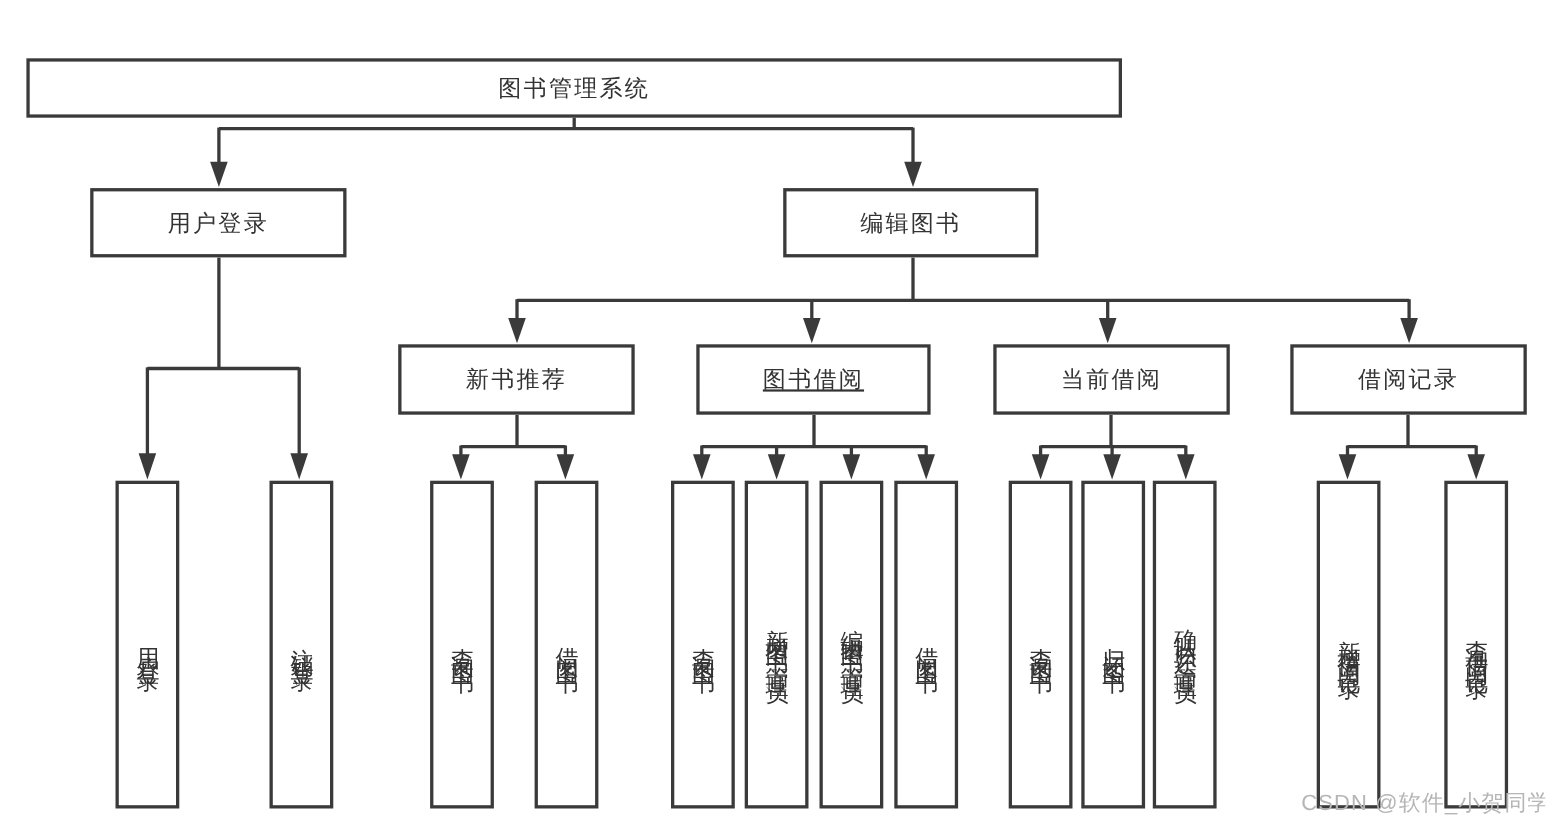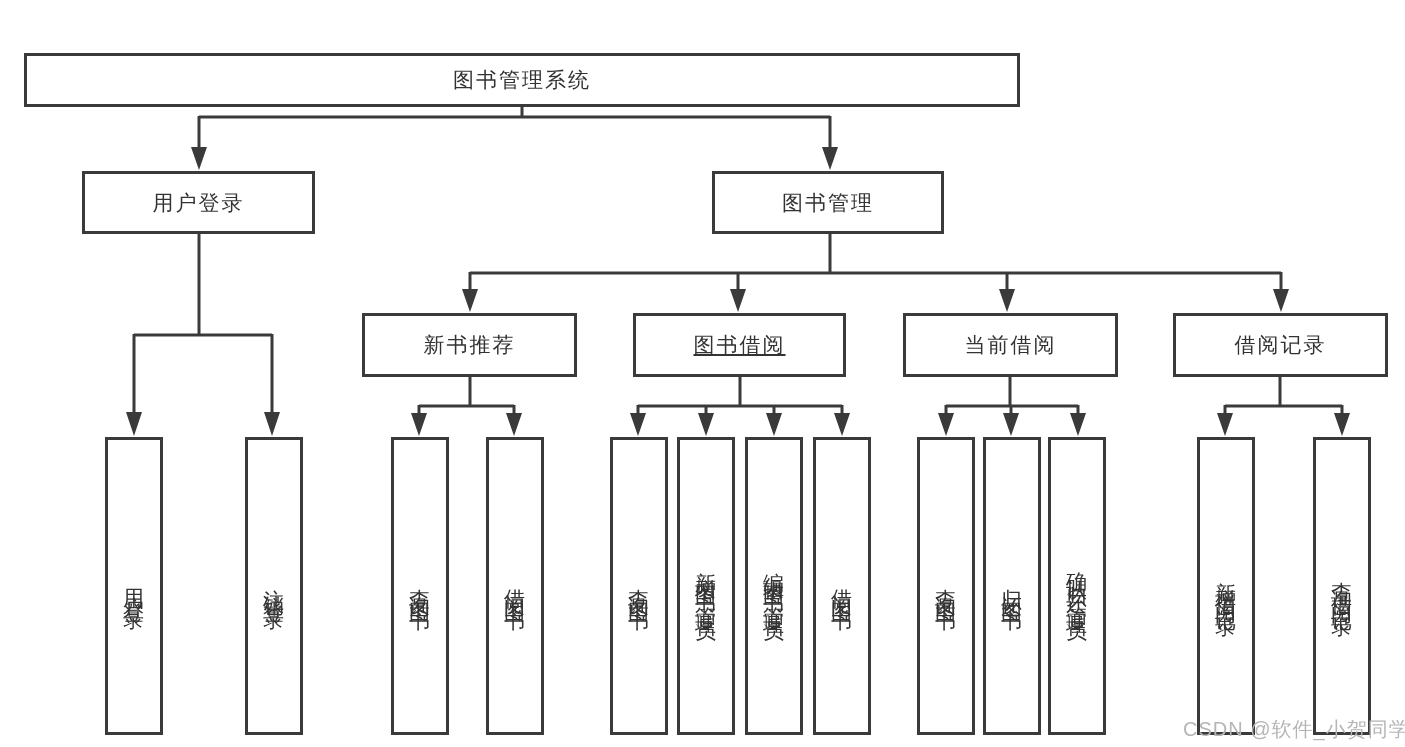--- a/index.html
+++ b/index.html
@@ -153,21 +153,21 @@
       <polygon points="1070,413 1086,413 1078,436"></polygon>
 
       <polygon points="1217,413 1233,413 1225,436"></polygon>
       <polygon points="1334,413 1350,413 1342,436"></polygon>
     </g>
   </svg>
 
   <div class="node lvl1">图书管理系统</div>
 
   <div class="node lvl2a">用户登录</div>
-  <div class="node lvl2b">图书管理</div>
+  <div class="node lvl2b">编辑图书</div>
 
   <div class="node lvl3a">新书推荐</div>
   <div class="node lvl3b">图书借阅</div>
   <div class="node lvl3d">借阅记录</div>
   <div class="node lvl3c">当前借阅</div>
 
   <div class="node leaf lf-ul1">
     <span class="vtext">用户登录</span>
   </div>
   <div class="node leaf lf-ul2">

